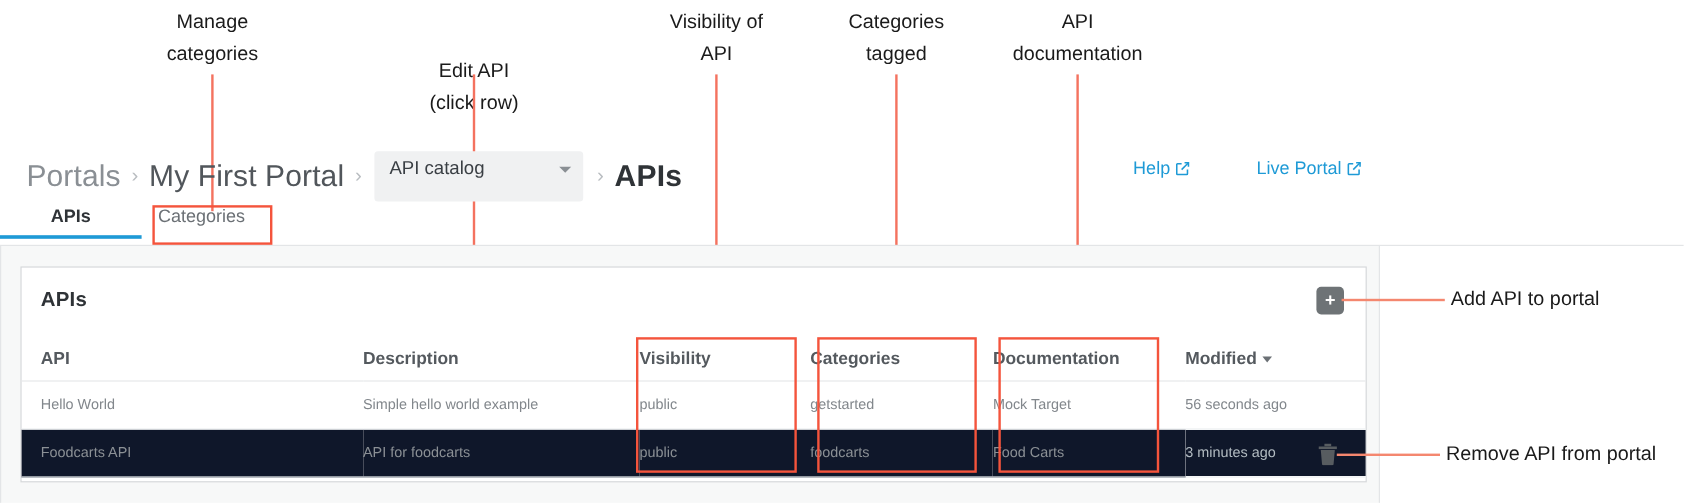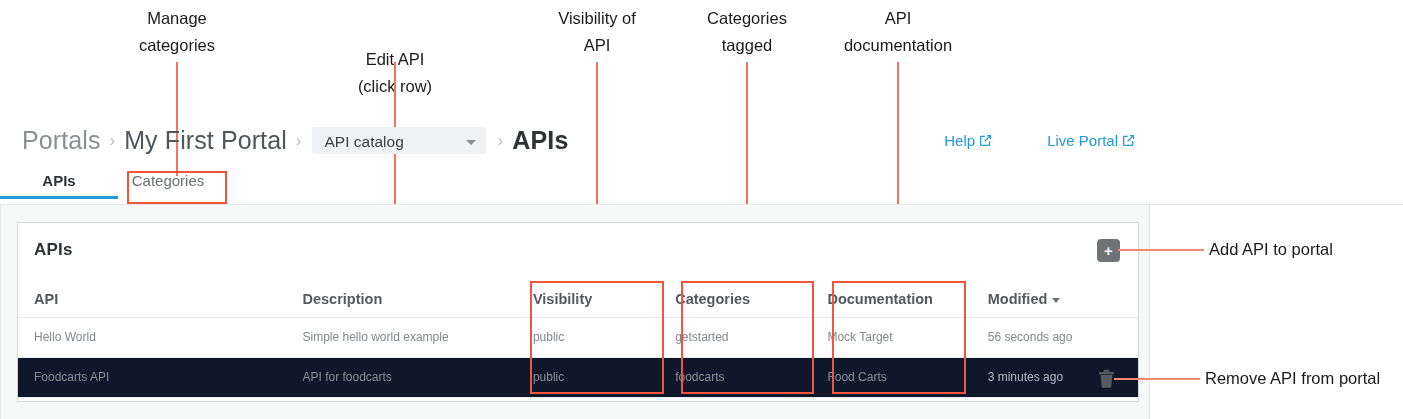--- a/index.html
+++ b/index.html
@@ -46,21 +46,21 @@
     position:absolute;left:22px;top:126px;
     display:flex;align-items:center;
     font-size:21px;
   }
   .bc-item{color:#8a8f94;font-size:25px;letter-spacing:.1px;}
   .bc-item.strong{color:#51565b;}
   .bc-item.current{color:#2f3337;font-weight:bold;letter-spacing:.2px;}
   .bc-sep{color:#b9bdc1;font-size:17px;margin:0 9px;font-weight:300;}
   .bc-select{
     background:#f0f1f2;border:none;border-radius:3px;
-    padding:6px 10px 3px 12px;
+    padding:6px 10px 18px 12px;
     display:flex;align-items:center;
     min-width:152px;justify-content:space-between;
     margin:0 2px;
   }
   .bc-select .sel-text{color:#3a3f44;font-size:15.5px;}
   .caret{
     width:0;height:0;margin-left:16px;
     border-left:5px solid transparent;
     border-right:5px solid transparent;
     border-top:5px solid #8a8f94;

